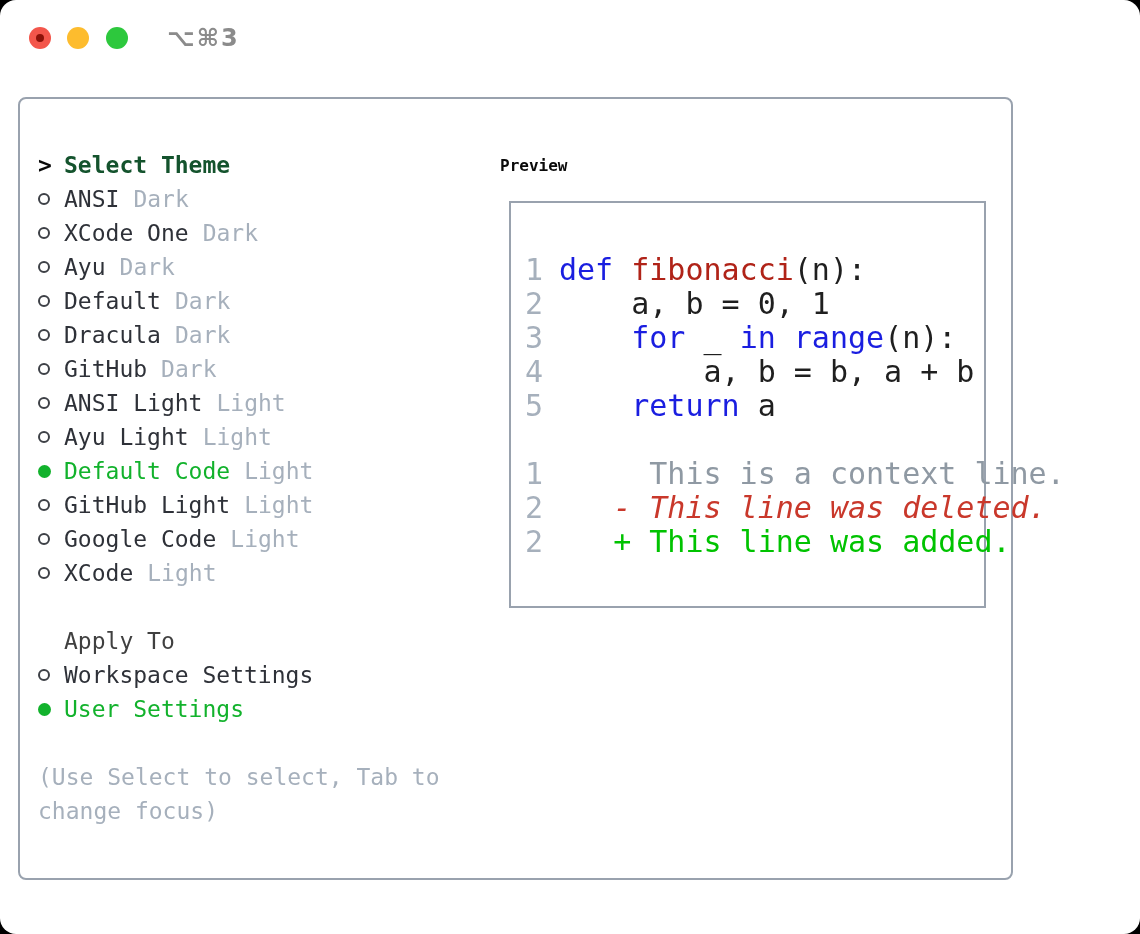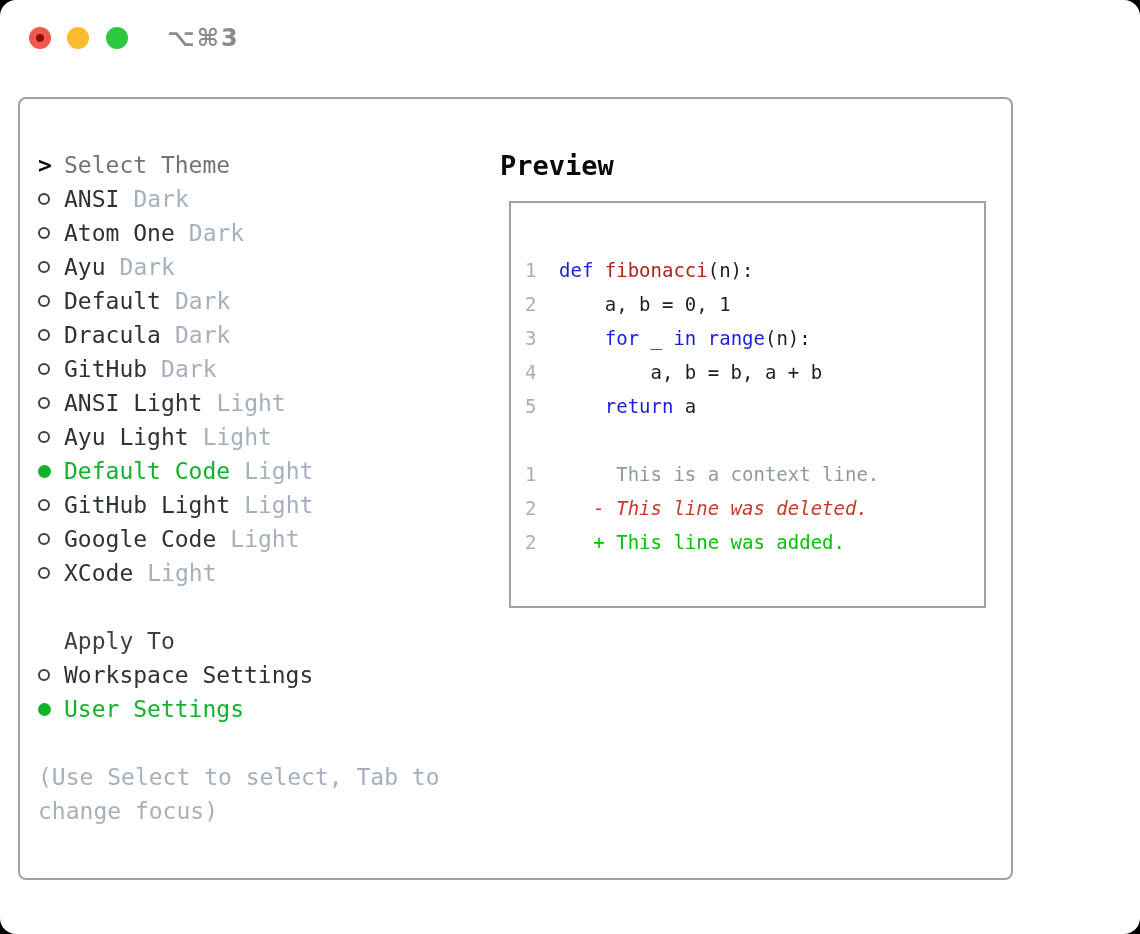--- a/index.html
+++ b/index.html
@@ -23,35 +23,35 @@
   .main-box { position:absolute; left:18px; top:97px; width:991px; height:779px;
               border:2px solid var(--border-gray); border-radius:8px; }
   .row { height:34px; display:flex; align-items:center; white-space:pre;
          font-size:23px; color:var(--text-dark); }
   .row.blank { height:34px; }
   .marker { width:26px; display:flex; align-items:center; flex:none; }
   .prefix { font-weight:bold; color:#0a0a0a; }
   .radio { box-sizing:border-box; width:12px; height:12px; border-radius:50%;
            border:2px solid #3d4046; }
   .radio.sel { width:13px; height:13px; border:none; background:var(--accent-green); }
-  .h-title { font-weight:normal; color:#737373; }
+  .h-title { font-weight:bold; color:#14532d; }
   .left-col { position:absolute; left:18px; top:49px; }
   .tname.sel { color:var(--accent-green); }
   .variant { color:var(--muted-gray); margin-left:14px; }
   .apply-title { color:#404040; }
   .hint { height:34px; display:flex; align-items:center; font-size:23px;
           color:var(--muted-gray); white-space:pre; }
   
   .preview-title { position:absolute; left:480px; top:49px; height:34px;
                    display:flex; align-items:center;
-                   font-size:27px; font-weight:bold; color:#0a0a0a; }
+                   font-size:16px; font-weight:bold; color:#0a0a0a; }
   .preview-box { position:absolute; left:489px; top:102px; width:473px; height:403px;
                  border:2px solid var(--border-gray); }
   .preview-lines { padding:50px 0 0 14px; }
-  .pline { height:34px; white-space:pre; font-size:19px; line-height:34px; }
+  .pline { height:34px; white-space:pre; font-size:30px; line-height:34px; }
   .ln { display:inline-block; width:34px; color:var(--muted-gray); }
   .kw  { color:var(--keyword-blue); }
   .fn  { color:var(--function-red); }
   .code{ color:var(--code-black); }
   .ctx { color:var(--context-gray); }
   .del { color:var(--diff-del-red);font-style:italic; }
   .add { color:var(--diff-add-green);text-align:center; }
 </style>
 </head>
 <body>
@@ -67,21 +67,21 @@
   </div>
 
   <div class="main-box">
     <div class="left-col">
       <div class="row">
         <span class="marker prefix">&gt;</span>
         <span class="h-title">Select Theme</span>
       </div>
       <div id="theme-list">
           <div class="row"><span class="marker"><span class="radio"></span></span><span class="tname">ANSI</span><span class="variant">Dark</span></div>
-          <div class="row"><span class="marker"><span class="radio"></span></span><span class="tname">Atom One</span><span class="variant">Dark</span></div>
+          <div class="row"><span class="marker"><span class="radio"></span></span><span class="tname">XCode One</span><span class="variant">Dark</span></div>
           <div class="row"><span class="marker"><span class="radio"></span></span><span class="tname">Ayu</span><span class="variant">Dark</span></div>
           <div class="row"><span class="marker"><span class="radio"></span></span><span class="tname">Default</span><span class="variant">Dark</span></div>
           <div class="row"><span class="marker"><span class="radio"></span></span><span class="tname">Dracula</span><span class="variant">Dark</span></div>
           <div class="row"><span class="marker"><span class="radio"></span></span><span class="tname">GitHub</span><span class="variant">Dark</span></div>
           <div class="row"><span class="marker"><span class="radio"></span></span><span class="tname">ANSI Light</span><span class="variant">Light</span></div>
           <div class="row"><span class="marker"><span class="radio"></span></span><span class="tname">Ayu Light</span><span class="variant">Light</span></div>
           <div class="row"><span class="marker"><span class="radio sel"></span></span><span class="tname sel">Default Code</span><span class="variant">Light</span></div>
           <div class="row"><span class="marker"><span class="radio"></span></span><span class="tname">GitHub Light</span><span class="variant">Light</span></div>
           <div class="row"><span class="marker"><span class="radio"></span></span><span class="tname">Google Code</span><span class="variant">Light</span></div>
           <div class="row"><span class="marker"><span class="radio"></span></span><span class="tname">XCode</span><span class="variant">Light</span></div>

